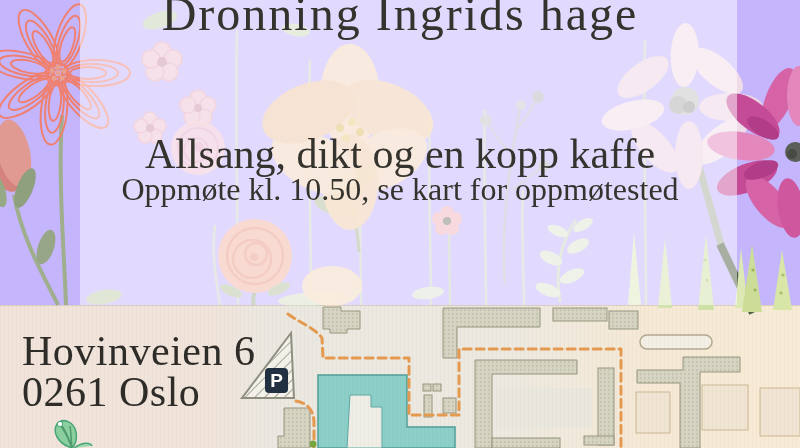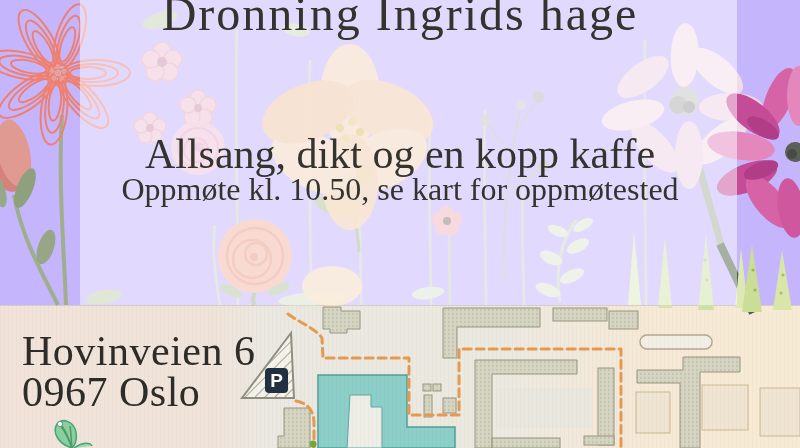--- a/index.html
+++ b/index.html
@@ -326,21 +326,21 @@
 
       <g fill="none" stroke-width="3" stroke-dasharray="8 5" stroke-linecap="round" stroke-linejoin="round">
         <path d="M288,9 C300,18 315,23 322,33 L323,53 H409 V110 H459 V44 H621 V143" stroke="#e59a50"></path>
         <path d="M296,96 C308,98 314,106 314,118 L314,143" stroke="#e59a50"></path>
       </g>
       <circle cx="313" cy="139" r="3.5" fill="#76a43e"></circle>
     </svg>
 
     <div class="address">
       <div>Hovinveien 6</div>
-      <div>0967 Oslo</div>
+      <div>0261 Oslo</div>
     </div>
 
     <svg class="butterfly" width="46" height="30" viewBox="0 0 46 30">
       <path d="M24,30 C10,26 4,14 9,6 C15,-1 26,4 28,14 C29,20 28,26 24,30 Z" fill="#8ccf9e" stroke="#49a578" stroke-width="1.5"></path>
       <path d="M24,30 C18,14 13,8 10,6 M24,30 C20,18 17,12 14,8 M24,30 C23,20 23,14 22,8" stroke="#4e9a6e" stroke-width="1.5" fill="none"></path>
       <path d="M26,30 C34,24 42,24 44,28" fill="#9ed8ac" stroke="#49a578" stroke-width="1.5"></path>
       <circle cx="12" cy="6" r="2.6" fill="#ffffff" stroke="#49a578" stroke-width="1"></circle>
     </svg>
   </div>
 

